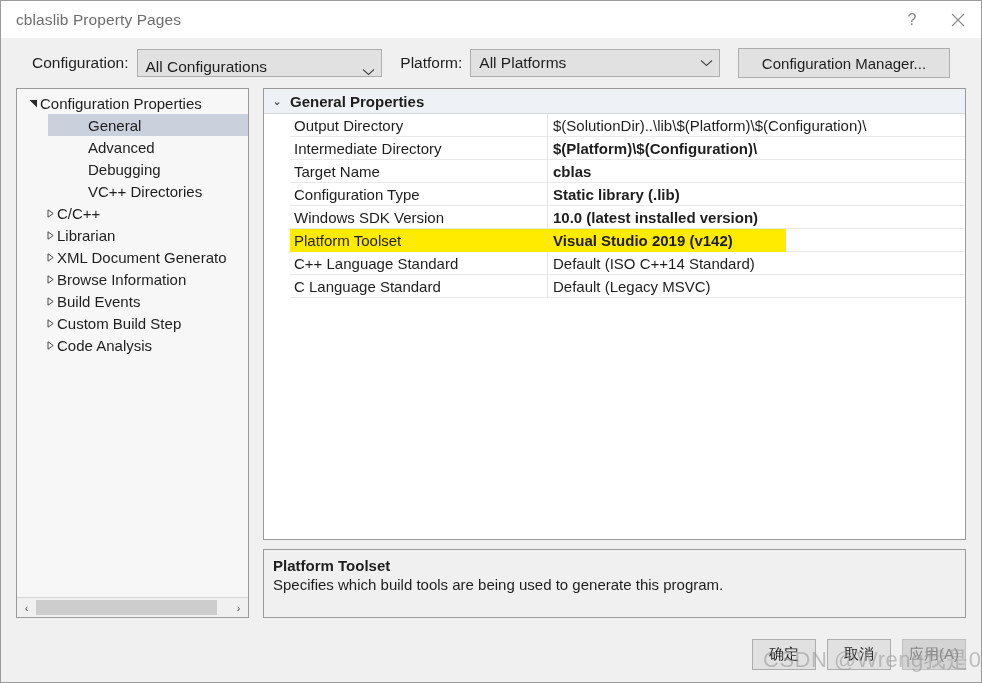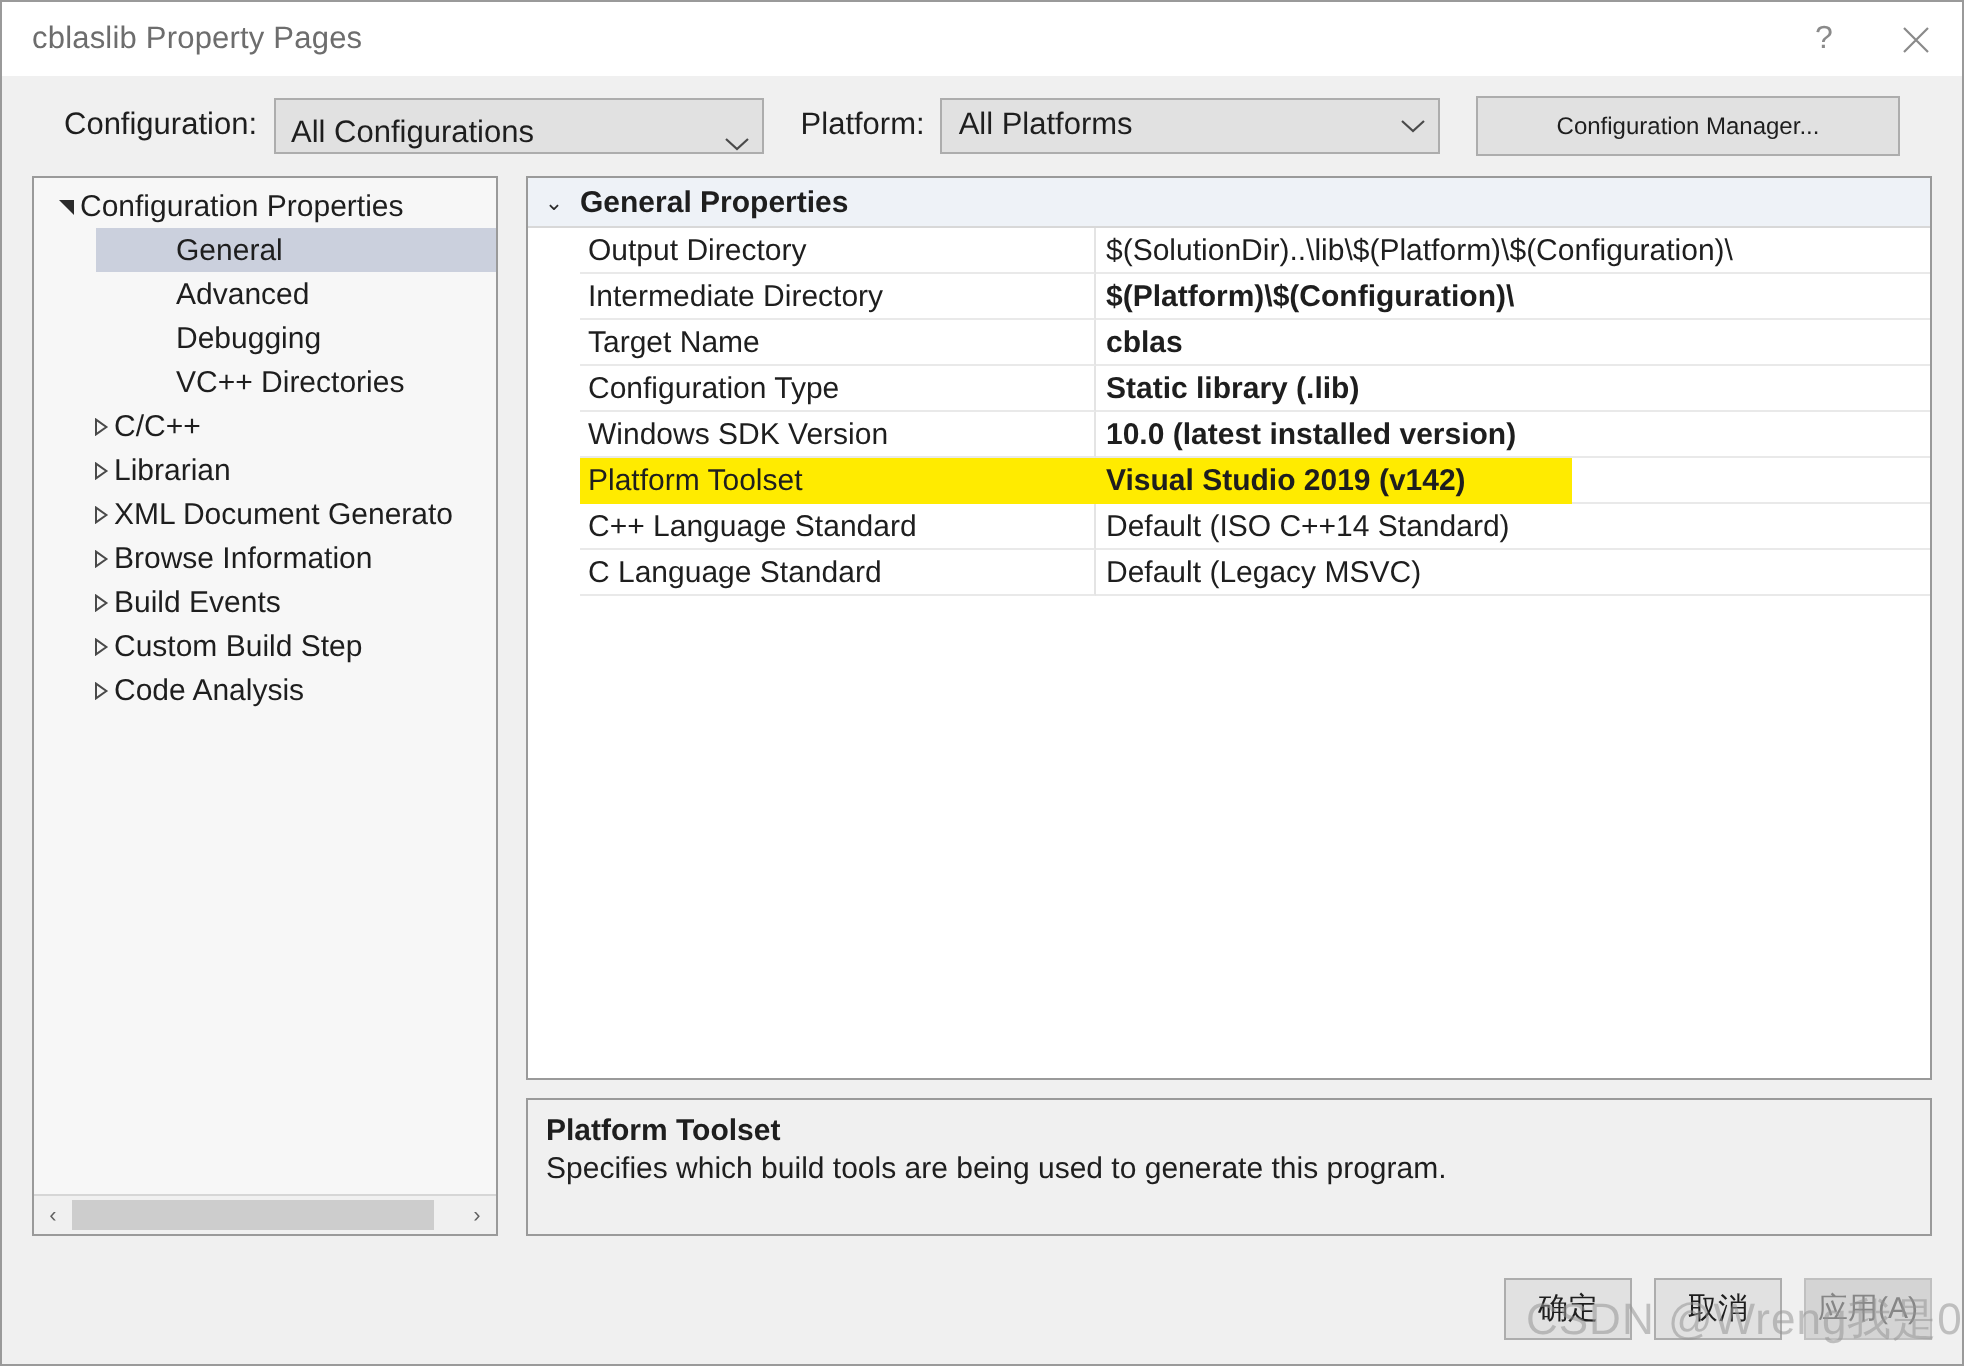--- a/index.html
+++ b/index.html
@@ -107,21 +107,21 @@
   #combo-platform { width: 256px; margin-right: 18px; }
   #btn-config-manager {
     height: 30px;
     min-width: 212px;
     background: #e1e1e1;
     border: 1px solid #adadad;
     box-sizing: border-box;
     display: flex;
     align-items: center;
     justify-content: center;
-    font-size: 12px;
+    font-size: 15px;
     color: #1e1e1e;
     cursor: default;
     margin-left: auto;
     padding: 0 10px;
   }
 
   
   #body {
     flex: 1 1 auto;
     display: flex;

